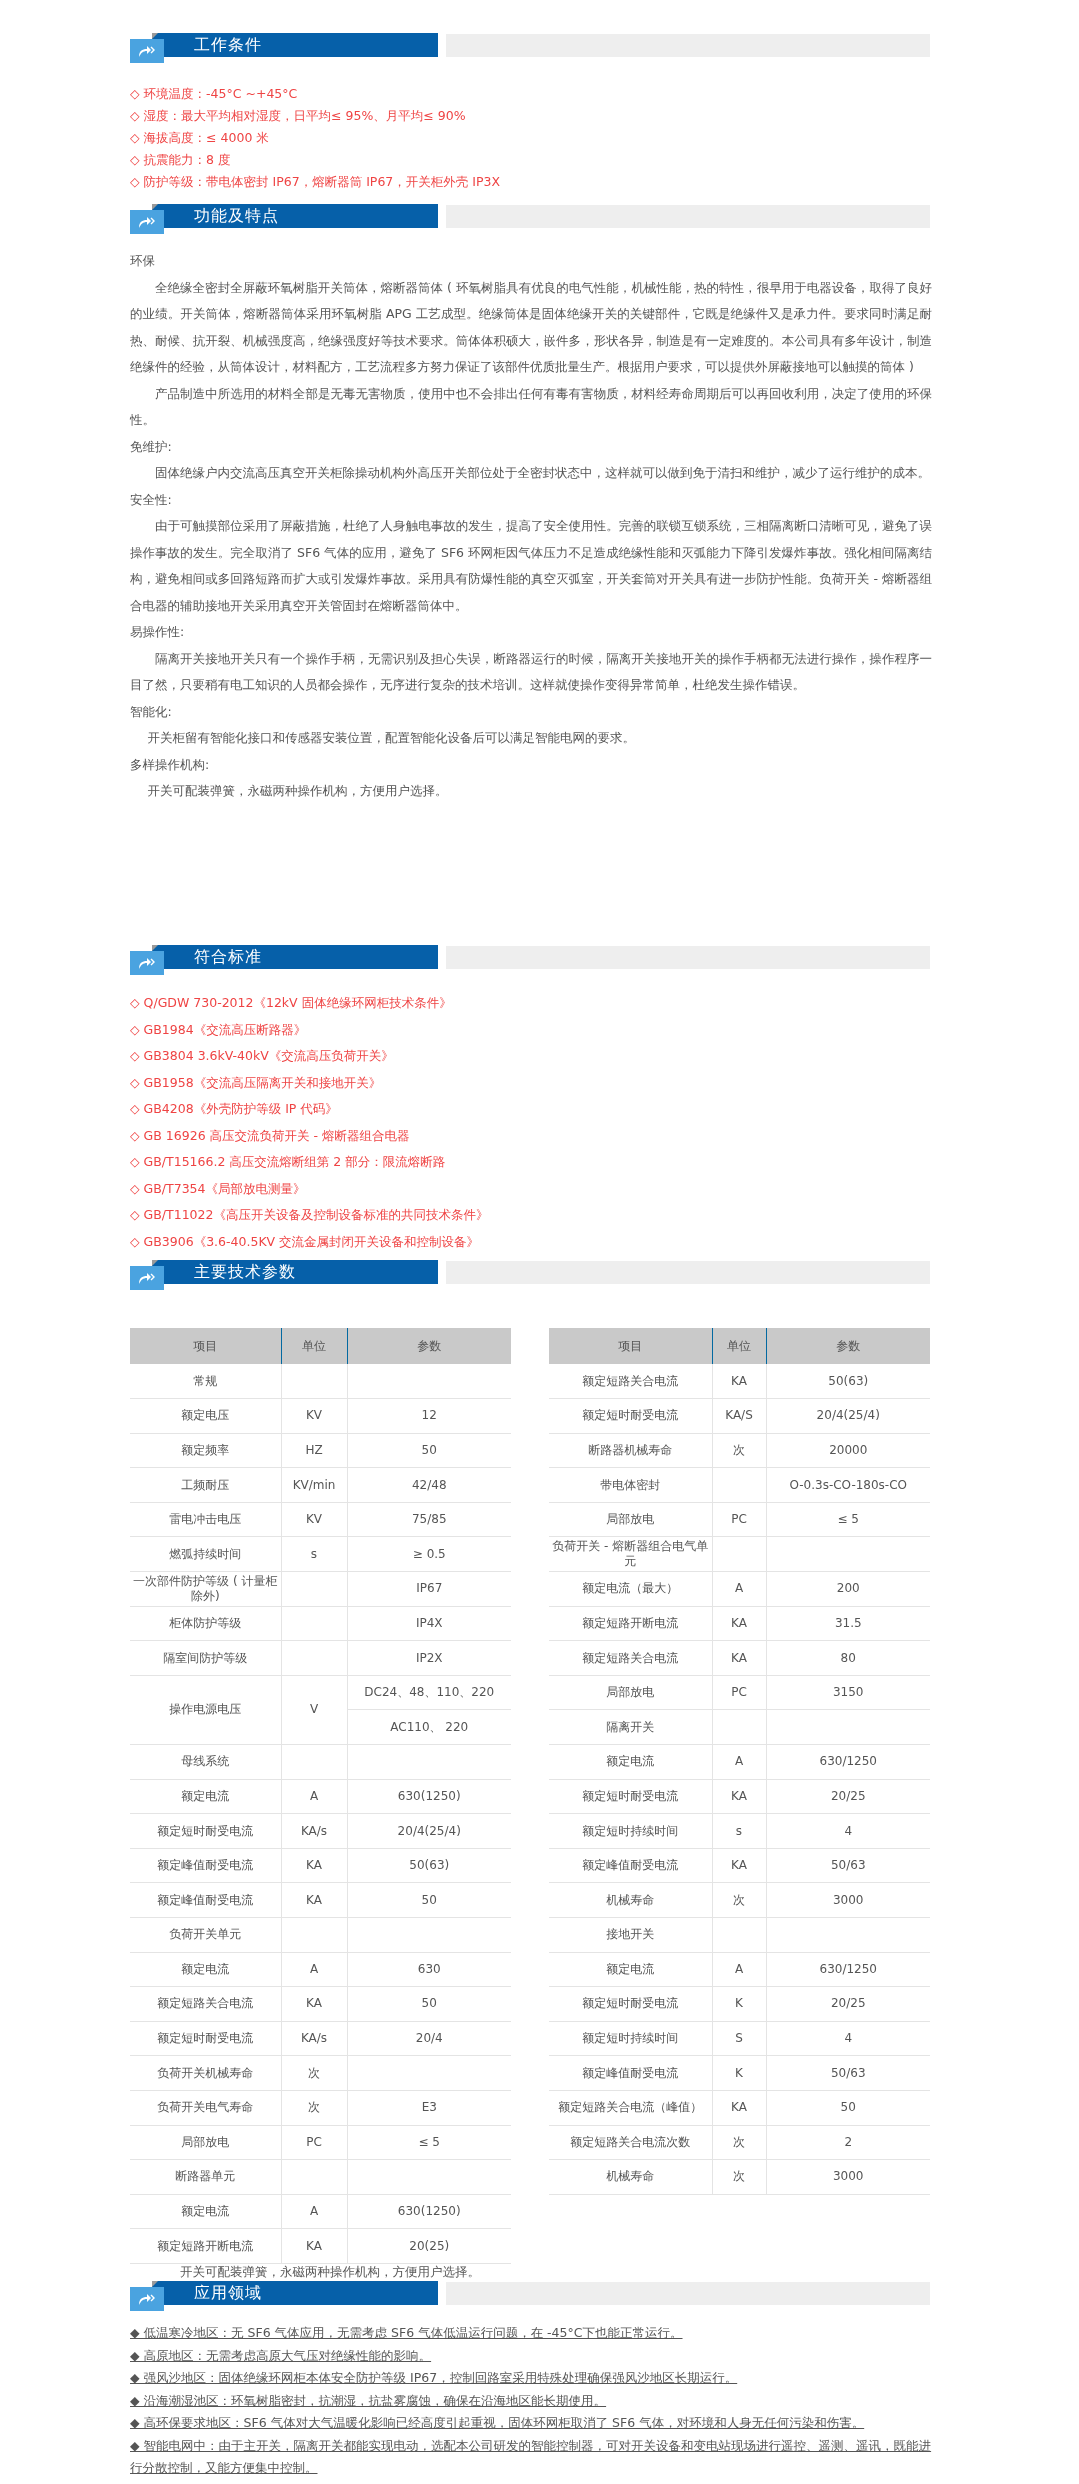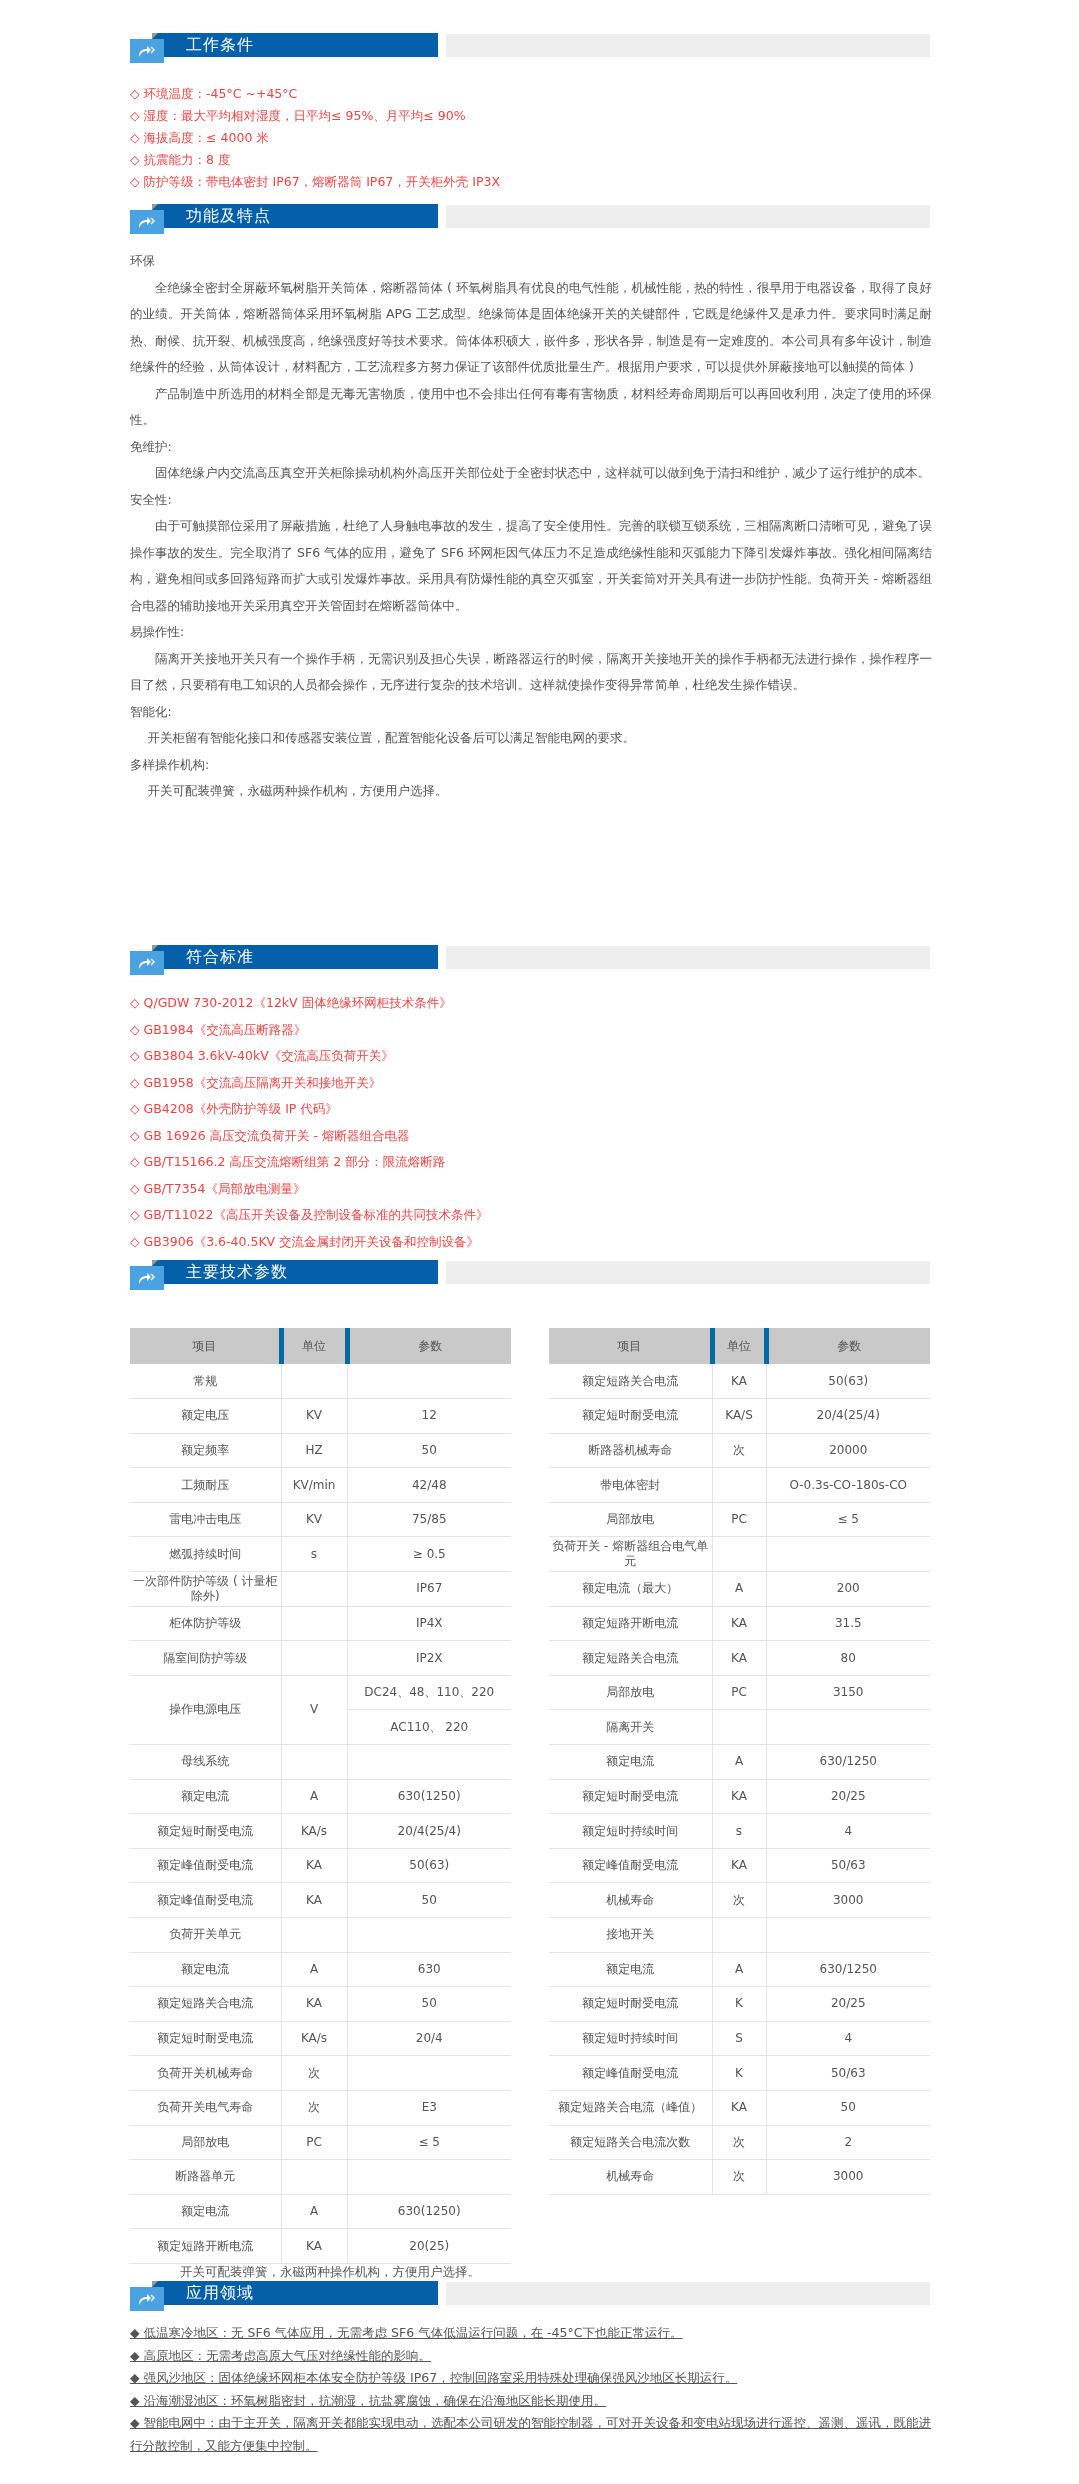--- a/index.html
+++ b/index.html
@@ -32,21 +32,21 @@
   }
   .sh-icon {
     position: absolute;
     left: 0; top: 6px;
     width: 34px; height: 24px;
     background: #4aa3e0;
     display: flex; align-items: center; justify-content: center;
   }
   .sh-title {
     position: absolute;
-    left: 56px; top: 0;
+    left: 64px; top: 0;
     height: 24px; line-height: 24px;
     font-size: 16px;
     color: #ffffff;
     letter-spacing: 1px;
   }
   .sh-gray {
     position: absolute;
     left: 316px; top: 1px;
     width: 484px; height: 23px;
     background: #eeeeee;
@@ -77,21 +77,21 @@
     border-collapse: collapse;
     font-size: 12px;
     color: #555555;
     table-layout: fixed;
   }
   table.spec th {
     background: #c9c9c9;
     color: #555555;
     font-weight: normal;
     height: 36px;
-    border-right: 5px solid #0369a1;
+    border-right: 1px solid #0369a1;
     text-align: center;
   }
   table.spec td {
     height: 34.6px;
     text-align: center;
     border-bottom: 1px solid #e4e4e4;
     border-right: 1px solid #e4e4e4;
     padding: 0 3px;
     line-height: 15px;
   }
@@ -499,14 +499,15 @@
   </div>
   <div class="sh-title">应用领域</div>
   <div class="sh-gray"></div>
 </div>
 
 <div class="app-list">
   <div>◆ 低温寒冷地区：无 SF6 气体应用，无需考虑 SF6 气体低温运行问题，在 -45°C下也能正常运行。</div>
   <div>◆ 高原地区：无需考虑高原大气压对绝缘性能的影响。</div>
   <div>◆ 强风沙地区：固体绝缘环网柜本体安全防护等级 IP67，控制回路室采用特殊处理确保强风沙地区长期运行。</div>
   <div>◆ 沿海潮湿池区：环氧树脂密封，抗潮湿，抗盐雾腐蚀，确保在沿海地区能长期使用。</div>
+  <div>◆ 高环保要求地区：SF6 气体对大气温暖化影响已经高度引起重视，固体环网柜取消了 SF6 气体，对环境和人身无任何污染和伤害。</div>
   <div>◆ 智能电网中：由于主开关，隔离开关都能实现电动，选配本公司研发的智能控制器，可对开关设备和变电站现场进行遥控、遥测、遥讯，既能进行分散控制，又能方便集中控制。</div>
 </div>
 
 </body></html>

